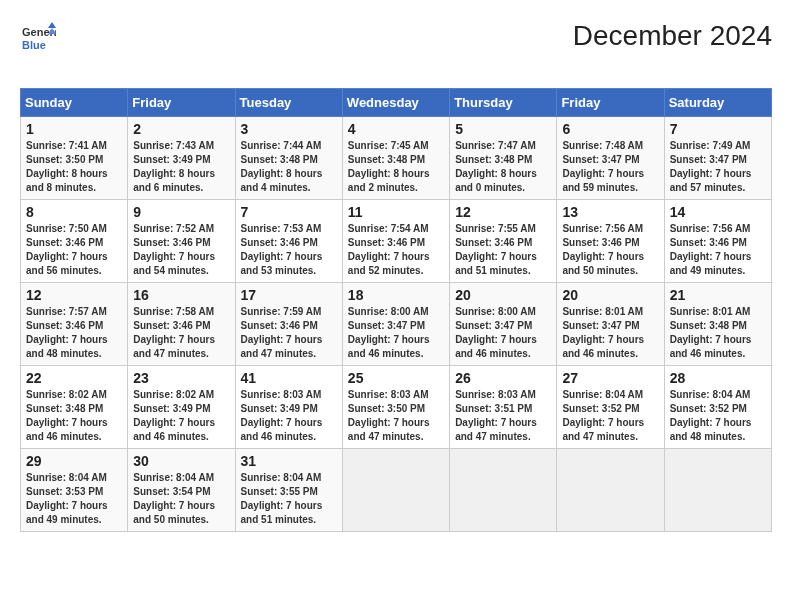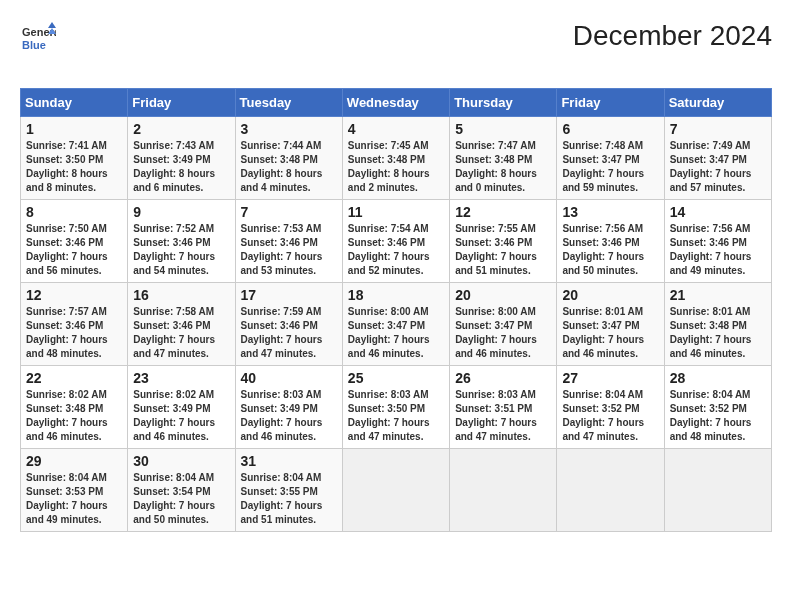--- a/index.html
+++ b/index.html
@@ -204,21 +204,21 @@
       <tr>
         <td>
           <span class="day-number">22</span>
           <div class="day-detail">Sunrise: 8:02 AM<br>Sunset: 3:48 PM<br>Daylight: 7 hours and 46 minutes.</div>
         </td>
         <td>
           <span class="day-number">23</span>
           <div class="day-detail">Sunrise: 8:02 AM<br>Sunset: 3:49 PM<br>Daylight: 7 hours and 46 minutes.</div>
         </td>
         <td>
-          <span class="day-number">40</span>
+          <span class="day-number">41</span>
           <div class="day-detail">Sunrise: 8:03 AM<br>Sunset: 3:49 PM<br>Daylight: 7 hours and 46 minutes.</div>
         </td>
         <td>
           <span class="day-number">25</span>
           <div class="day-detail">Sunrise: 8:03 AM<br>Sunset: 3:50 PM<br>Daylight: 7 hours and 47 minutes.</div>
         </td>
         <td>
           <span class="day-number">26</span>
           <div class="day-detail">Sunrise: 8:03 AM<br>Sunset: 3:51 PM<br>Daylight: 7 hours and 47 minutes.</div>
         </td>

